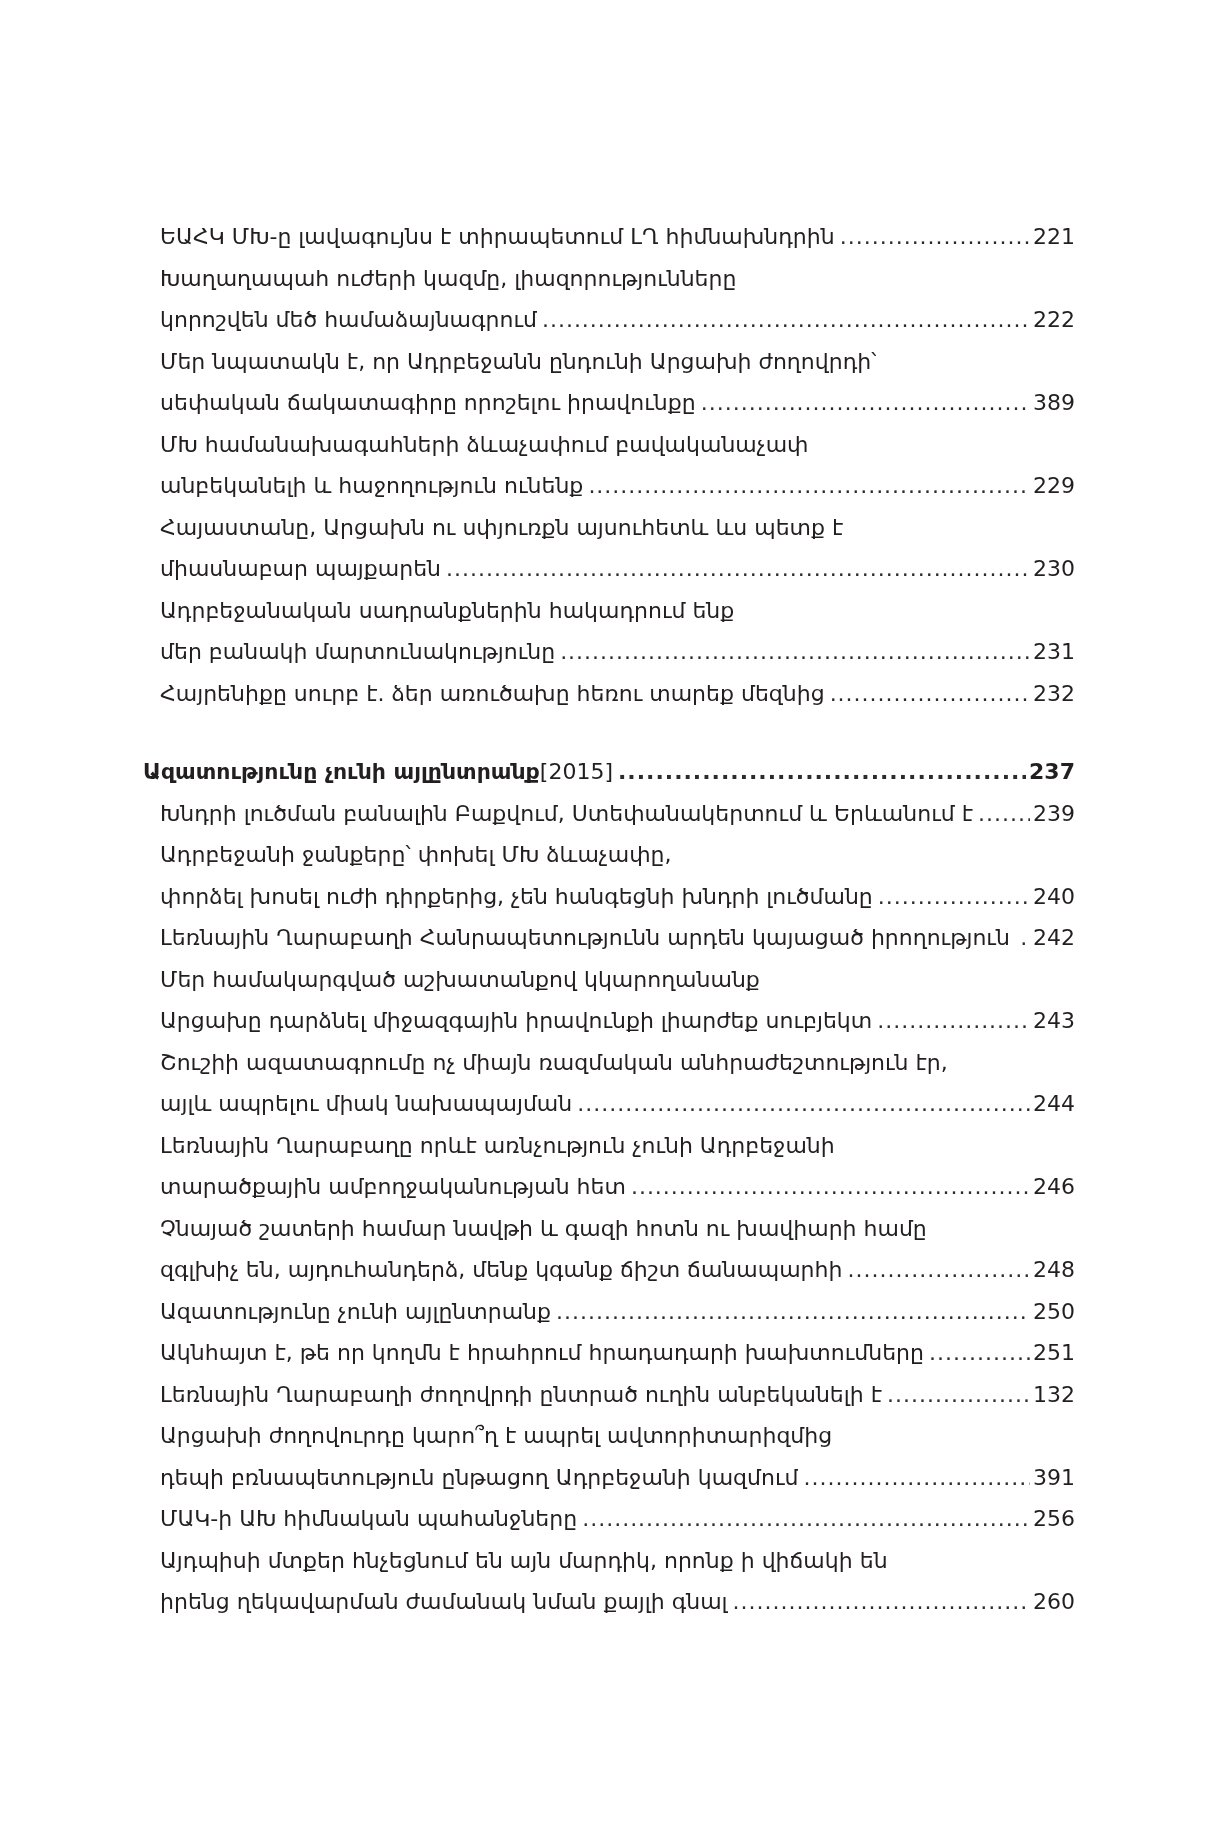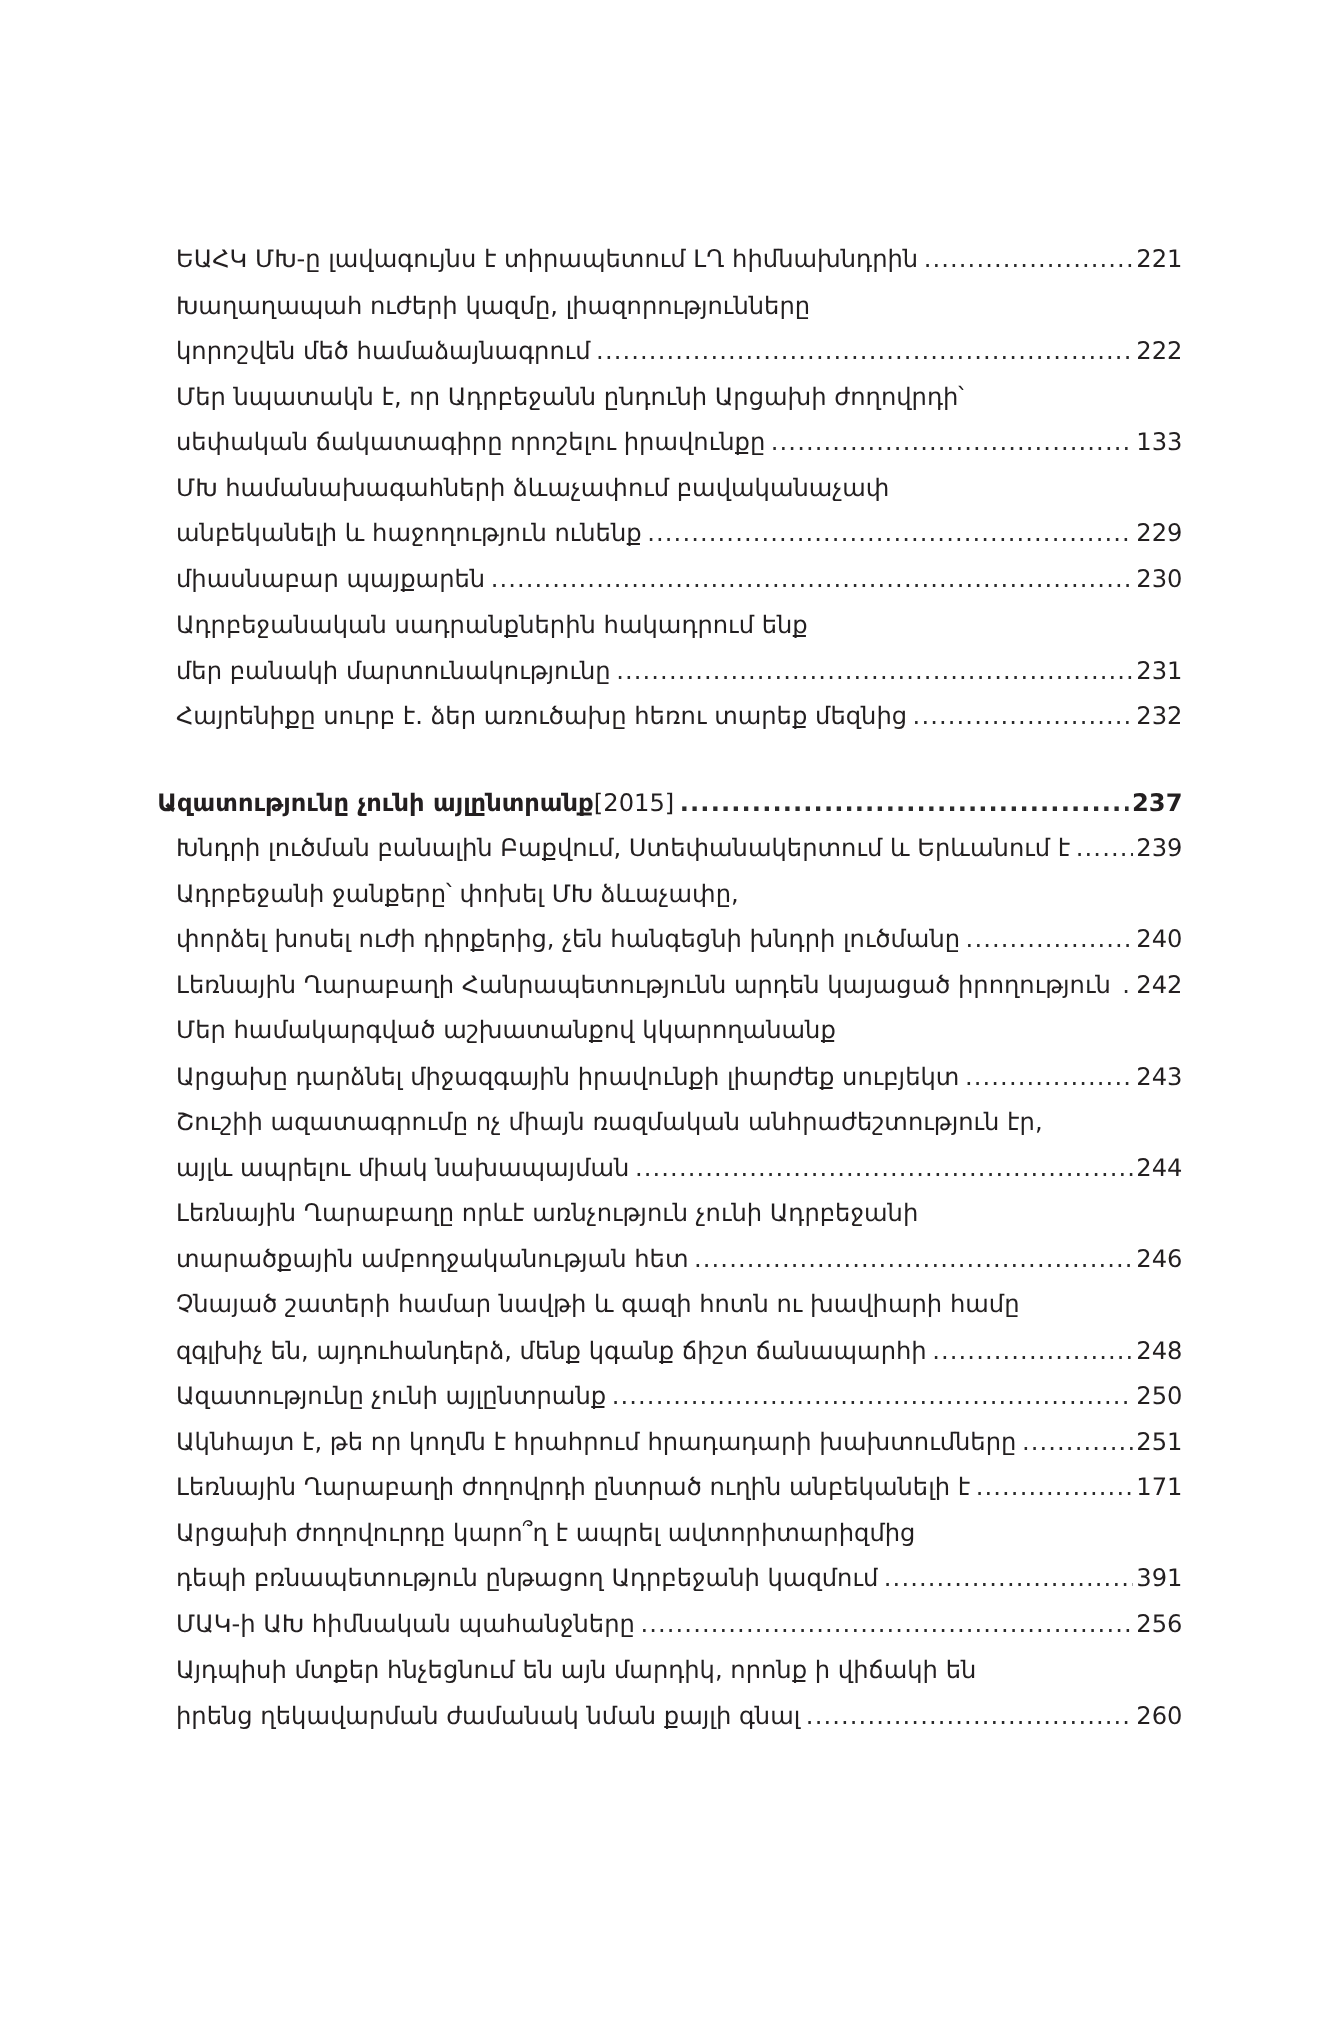--- a/index.html
+++ b/index.html
@@ -88,33 +88,39 @@
       <div class="row">
     <span class="txt">Մեր նպատակն է, որ Ադրբեջանն ընդունի Արցախի ժողովրդի՝</span>
         <span class="suffix"></span>
     <span class="leader" style="visibility: hidden;"></span>
 
   </div>
       <div class="row">
     <span class="txt">սեփական ճակատագիրը որոշելու իրավունքը</span>
         <span class="suffix"></span>
     <span class="leader">............................................................................................................................................................................................................................................................................................................</span>
-    <span class="pagenum">133</span>
+    <span class="pagenum">389</span>
   </div>
       <div class="row">
     <span class="txt">ՄԽ համանախագահների ձևաչափում բավականաչափ</span>
         <span class="suffix"></span>
     <span class="leader" style="visibility: hidden;"></span>
 
   </div>
       <div class="row">
     <span class="txt">անբեկանելի և հաջողություն ունենք</span>
         <span class="suffix"></span>
     <span class="leader">............................................................................................................................................................................................................................................................................................................</span>
     <span class="pagenum">229</span>
+  </div>
+      <div class="row">
+    <span class="txt">Հայաստանը, Արցախն ու սփյուռքն այսուհետև ևս պետք է</span>
+        <span class="suffix"></span>
+    <span class="leader" style="visibility: hidden;"></span>
+
   </div>
       <div class="row">
     <span class="txt">միասնաբար պայքարեն</span>
         <span class="suffix"></span>
     <span class="leader">............................................................................................................................................................................................................................................................................................................</span>
     <span class="pagenum">230</span>
   </div>
       <div class="row">
     <span class="txt">Ադրբեջանական սադրանքներին հակադրում ենք</span>
         <span class="suffix"></span>
@@ -220,21 +226,21 @@
       <div class="row">
     <span class="txt">Ակնհայտ է, թե որ կողմն է հրահրում հրադադարի խախտումները</span>
         <span class="suffix"></span>
     <span class="leader">............................................................................................................................................................................................................................................................................................................</span>
     <span class="pagenum">251</span>
   </div>
       <div class="row">
     <span class="txt">Լեռնային Ղարաբաղի ժողովրդի ընտրած ուղին անբեկանելի է</span>
         <span class="suffix"></span>
     <span class="leader">............................................................................................................................................................................................................................................................................................................</span>
-    <span class="pagenum">171</span>
+    <span class="pagenum">132</span>
   </div>
       <div class="row">
     <span class="txt">Արցախի ժողովուրդը կարո՞ղ է ապրել ավտորիտարիզմից</span>
         <span class="suffix"></span>
     <span class="leader" style="visibility: hidden;"></span>
 
   </div>
       <div class="row">
     <span class="txt">դեպի բռնապետություն ընթացող Ադրբեջանի կազմում</span>
         <span class="suffix"></span>

